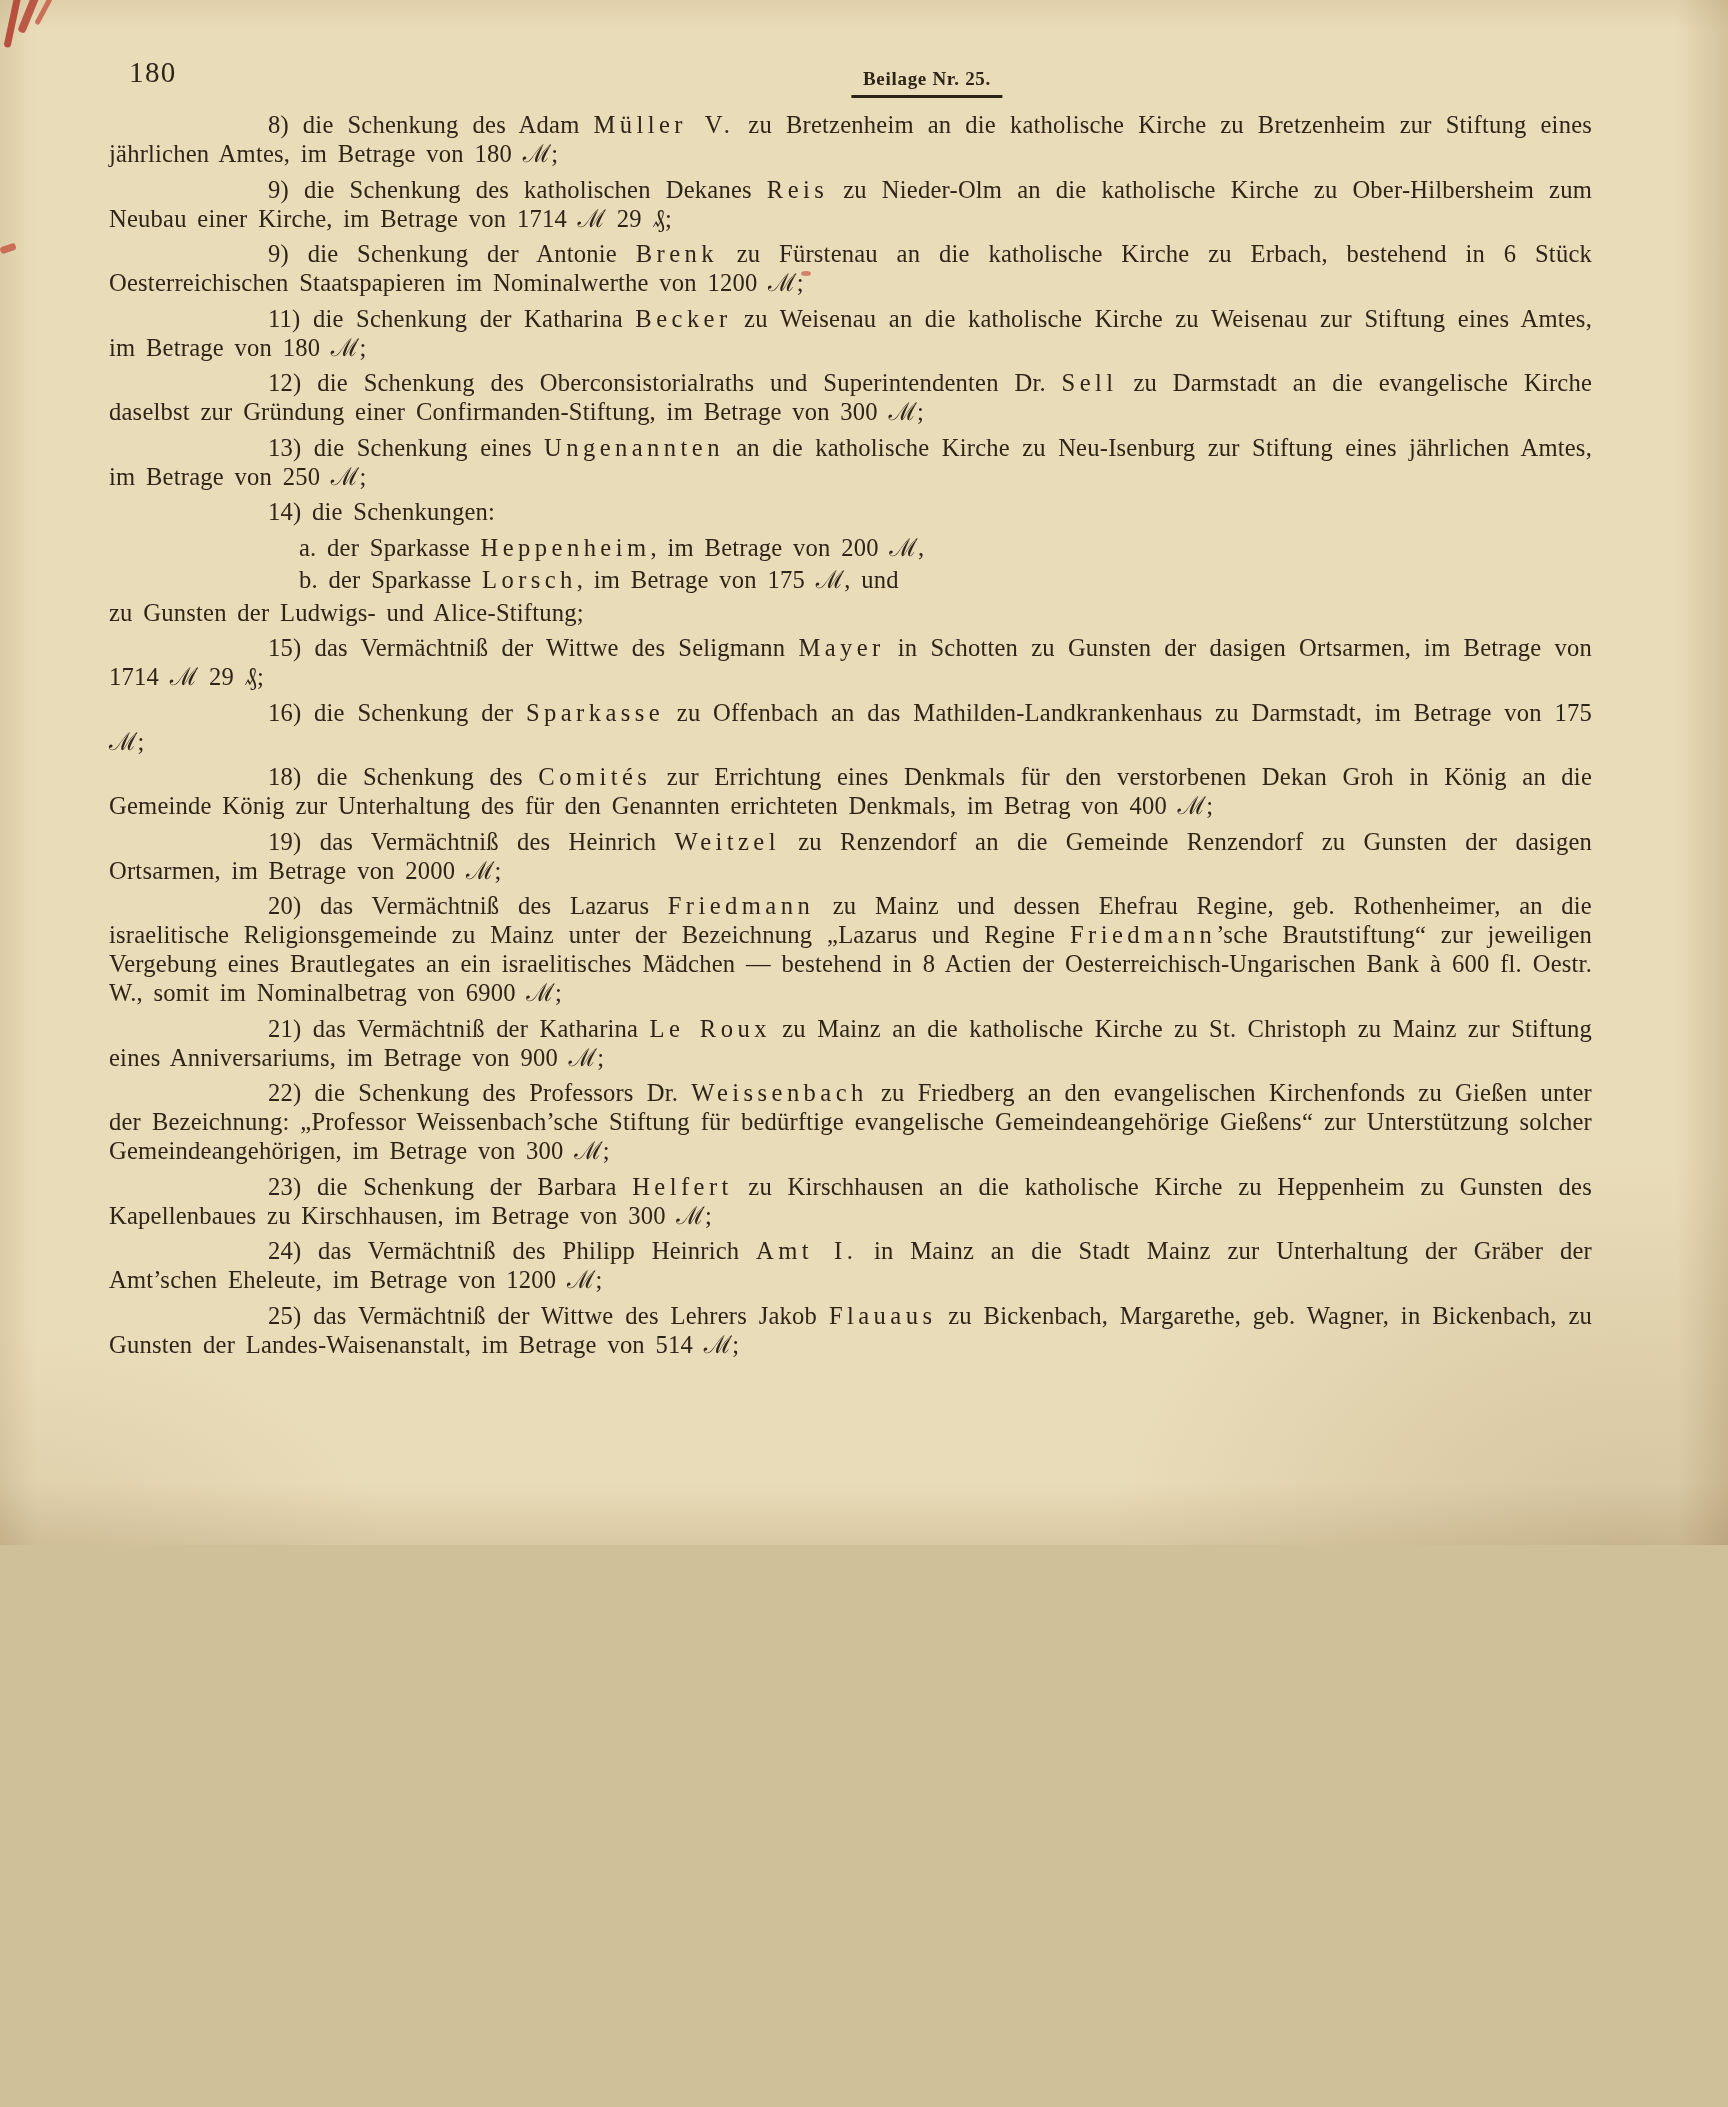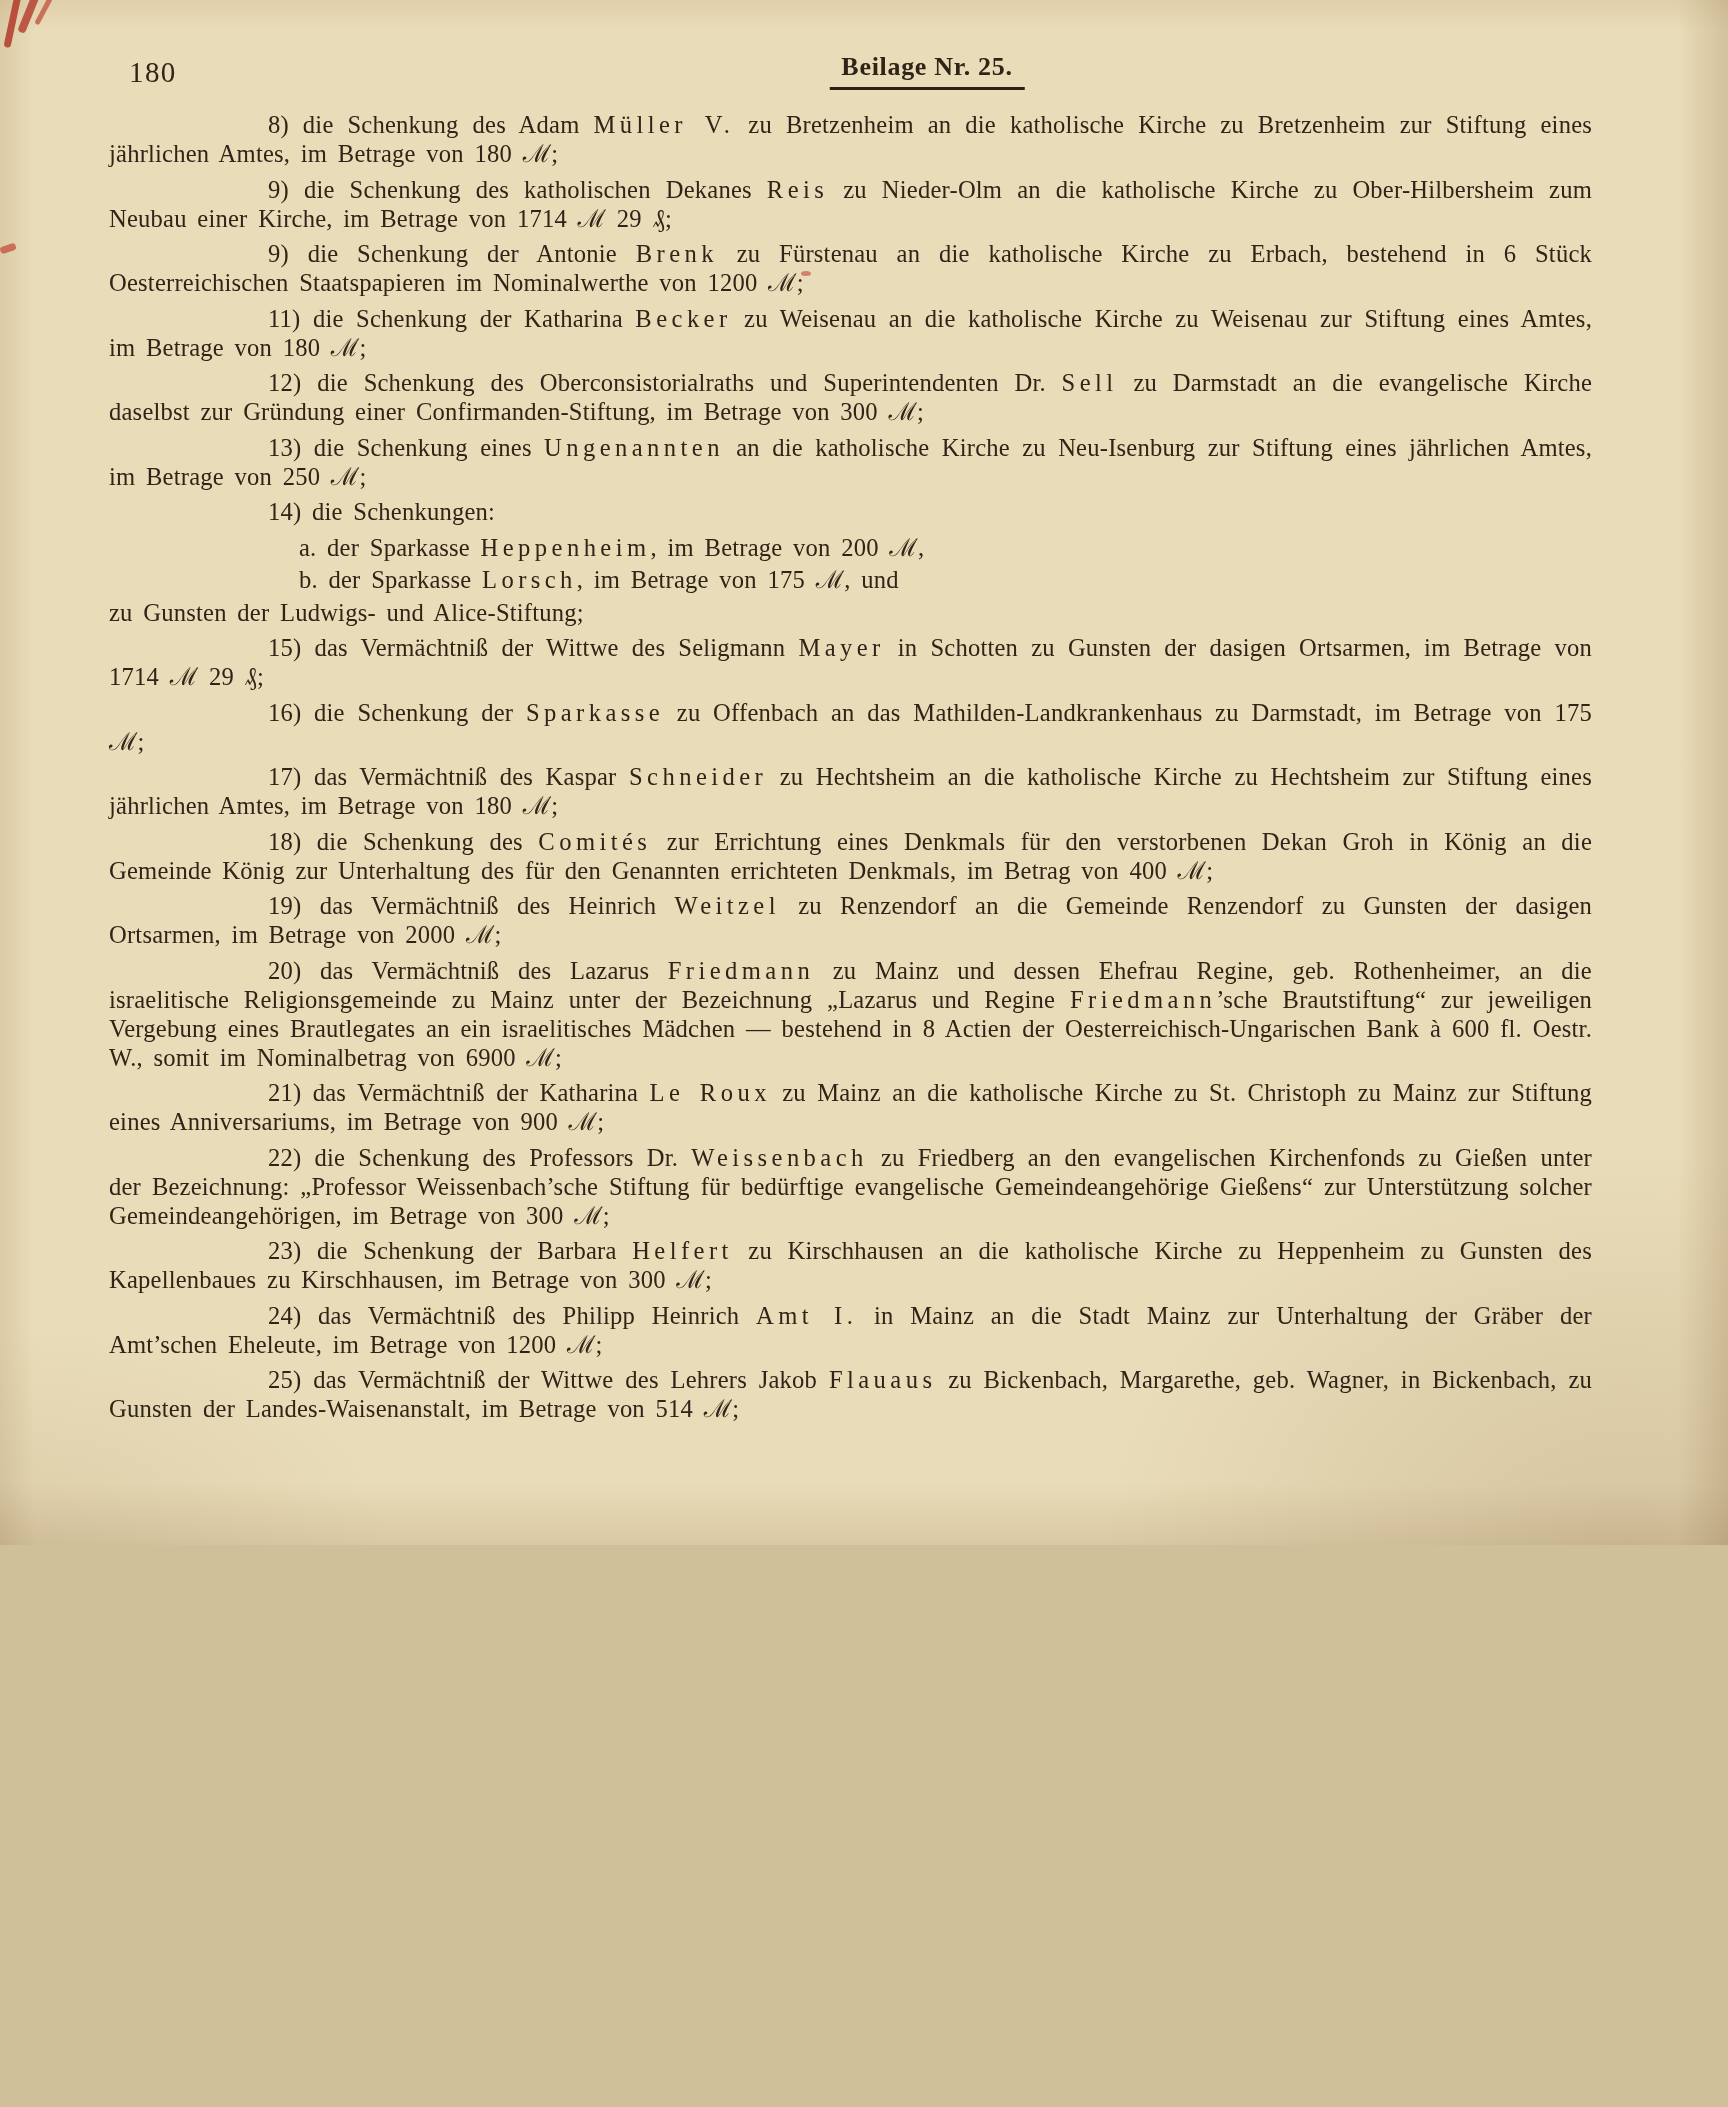--- a/index.html
+++ b/index.html
@@ -30,23 +30,23 @@
   .pagenum {
     position: absolute;
     left: 129px;
     top: 56px;
     font-size: 29px;
     letter-spacing: 1.4px;
   }
   .title {
     position: absolute;
     left: 927px;
-    top: 52px;
+    top: 68px;
     transform: translateX(-50%);
-    font-size: 26px;
+    font-size: 19px;
     font-weight: bold;
     white-space: nowrap;
     letter-spacing: 0.7px;
     border-bottom: 3.6px solid #2c2116;
     padding: 0 11.6px 5px 11.6px;
   }
   .textblock {
     position: absolute;
     left: 109px;
     top: 110px;
@@ -102,21 +102,20 @@
       <p class="para"><span class="">9) die Schenkung der Antonie </span><span class="sperr">Brenk</span><span class=""> zu Fürstenau an die katholische Kirche zu Erbach, bestehend in 6 Stück Oesterreichischen Staatspapieren im Nominalwerthe von 1200 ℳ;</span></p>
       <p class="para"><span class="">11) die Schenkung der Katharina </span><span class="sperr">Becker</span><span class=""> zu Weisenau an die katholische Kirche zu Weisenau zur Stiftung eines Amtes, im Betrage von 180 ℳ;</span></p>
       <p class="para"><span class="">12) die Schenkung des Oberconsistorialraths und Superintendenten Dr. </span><span class="sperr">Sell</span><span class=""> zu Darmstadt an die evangelische Kirche daselbst zur Gründung einer Confirmanden-Stiftung, im Betrage von 300 ℳ;</span></p>
       <p class="para"><span class="">13) die Schenkung eines </span><span class="sperr">Ungenannten</span><span class=""> an die katholische Kirche zu Neu-Isenburg zur Stiftung eines jährlichen Amtes, im Betrage von 250 ℳ;</span></p>
       <p class="para"><span class="">14) die Schenkungen:</span></p>
       <p class="para sub"><span class="">a. der Sparkasse </span><span class="sperr">Heppenheim</span><span class="">, im Betrage von 200 ℳ,</span></p>
       <p class="para sub"><span class="">b. der Sparkasse </span><span class="sperr">Lorsch</span><span class="">, im Betrage von 175 ℳ, und</span></p>
       <p class="para flush"><span class="">zu Gunsten der Ludwigs- und Alice-Stiftung;</span></p>
       <p class="para"><span class="">15) das Vermächtniß der Wittwe des Seligmann </span><span class="sperr">Mayer</span><span class=""> in Schotten zu Gunsten der dasigen Ortsarmen, im Betrage von 1714 ℳ 29 ₰;</span></p>
       <p class="para"><span class="">16) die Schenkung der </span><span class="sperr">Sparkasse</span><span class=""> zu Offenbach an das Mathilden-Landkrankenhaus zu Darmstadt, im Betrage von 175 ℳ;</span></p>
-      <p class="para"><span class="">17) das Vermächtniß des Kaspar </span><span class="sperr">Schneider</span><span class=""> zu Hechtsheim an die katholische Kirche zu Hechtsheim zur Stiftung eines jährlichen Amtes, im Betrage von 180 ℳ;</span></p>
       <p class="para"><span class="">18) die Schenkung des </span><span class="sperr">Comités</span><span class=""> zur Errichtung eines Denkmals für den verstorbenen Dekan Groh in König an die Gemeinde König zur Unterhaltung des für den Genannten errichteten Denkmals, im Betrag von 400 ℳ;</span></p>
       <p class="para"><span class="">19) das Vermächtniß des Heinrich </span><span class="sperr">Weitzel</span><span class=""> zu Renzendorf an die Gemeinde Renzendorf zu Gunsten der dasigen Ortsarmen, im Betrage von 2000 ℳ;</span></p>
       <p class="para"><span class="">20) das Vermächtniß des Lazarus </span><span class="sperr">Friedmann</span><span class=""> zu Mainz und dessen Ehefrau Regine, geb. Rothenheimer, an die israelitische Religionsgemeinde zu Mainz unter der Bezeichnung „Lazarus und Regine </span><span class="sperr">Friedmann</span><span class="">’sche Brautstiftung“ zur jeweiligen Vergebung eines Brautlegates an ein israelitisches Mädchen — bestehend in 8 Actien der Oesterreichisch-Ungarischen Bank à 600 fl. Oestr. W., somit im Nominalbetrag von 6900 ℳ;</span></p>
       <p class="para"><span class="">21) das Vermächtniß der Katharina </span><span class="sperr">Le Roux</span><span class=""> zu Mainz an die katholische Kirche zu St. Christoph zu Mainz zur Stiftung eines Anniversariums, im Betrage von 900 ℳ;</span></p>
       <p class="para"><span class="">22) die Schenkung des Professors Dr. </span><span class="sperr">Weissenbach</span><span class=""> zu Friedberg an den evangelischen Kirchenfonds zu Gießen unter der Bezeichnung: „Professor Weissenbach’sche Stiftung für bedürftige evangelische Gemeindeangehörige Gießens“ zur Unterstützung solcher Gemeindeangehörigen, im Betrage von 300 ℳ;</span></p>
       <p class="para"><span class="">23) die Schenkung der Barbara </span><span class="sperr">Helfert</span><span class=""> zu Kirschhausen an die katholische Kirche zu Heppenheim zu Gunsten des Kapellenbaues zu Kirschhausen, im Betrage von 300 ℳ;</span></p>
       <p class="para"><span class="">24) das Vermächtniß des Philipp Heinrich </span><span class="sperr">Amt I.</span><span class=""> in Mainz an die Stadt Mainz zur Unterhaltung der Gräber der Amt’schen Eheleute, im Betrage von 1200 ℳ;</span></p>
       <p class="para"><span class="">25) das Vermächtniß der Wittwe des Lehrers Jakob </span><span class="sperr">Flauaus</span><span class=""> zu Bickenbach, Margarethe, geb. Wagner, in Bickenbach, zu Gunsten der Landes-Waisenanstalt, im Betrage von 514 ℳ;</span></p>
     </main>
 

